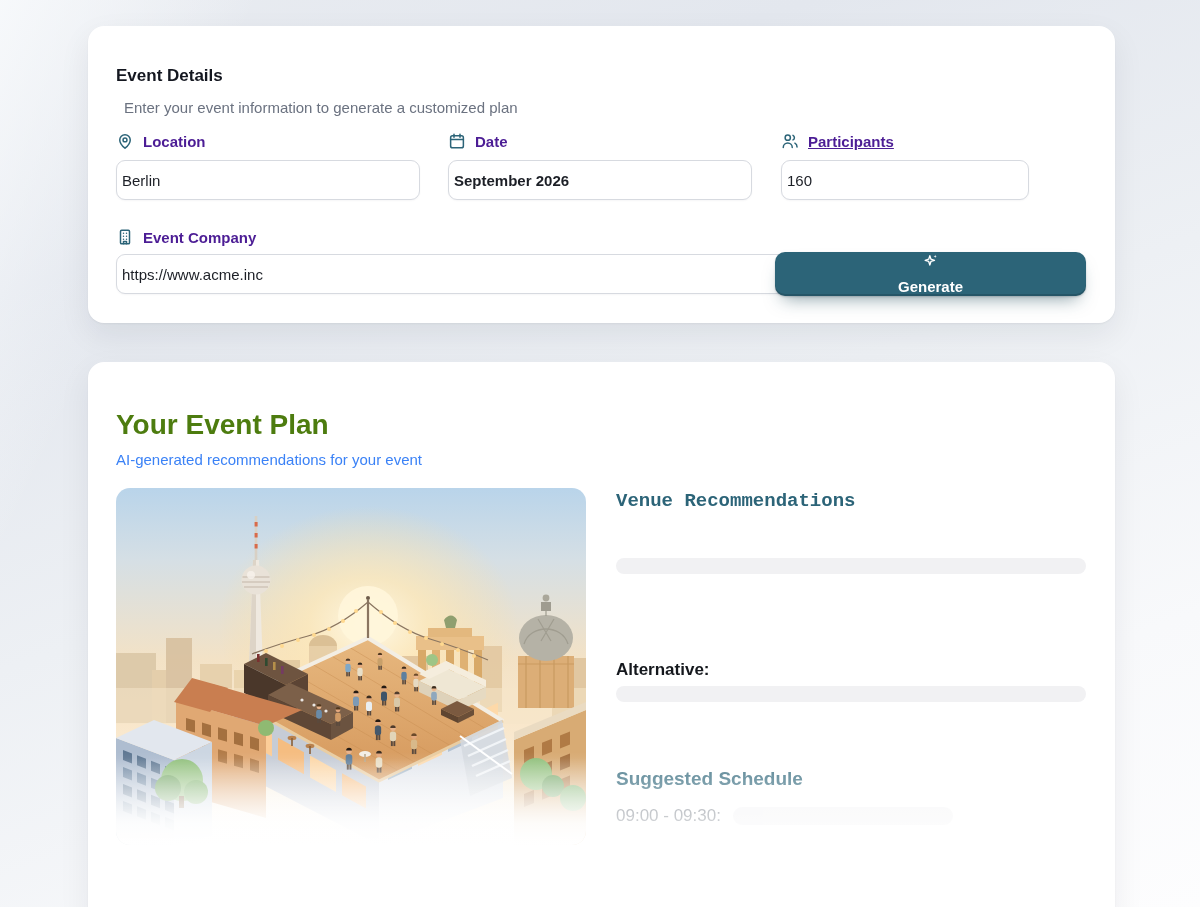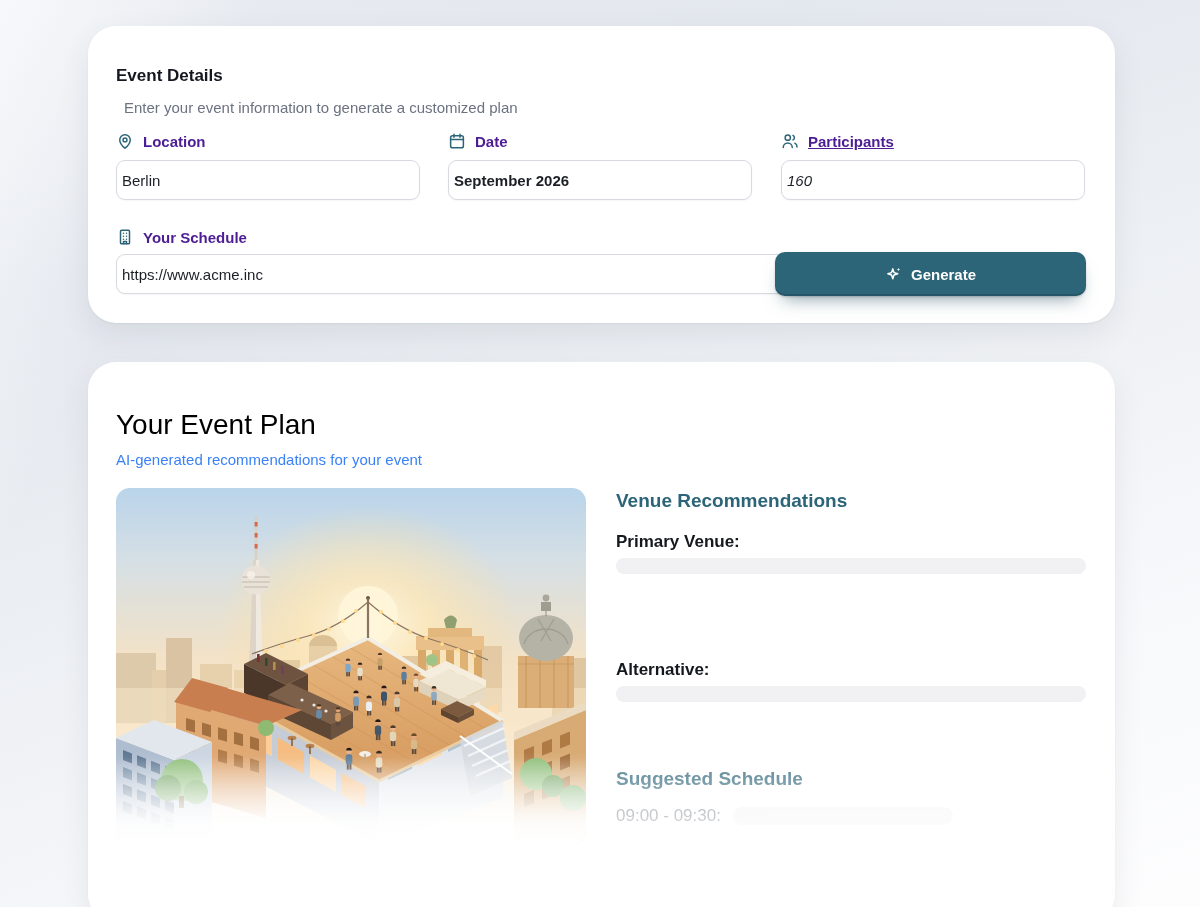--- a/index.html
+++ b/index.html
@@ -5,53 +5,54 @@
   html,body{margin:0;padding:0;}
   body{
     width:1200px;height:907px;position:relative;overflow:hidden;
     font-family:"Liberation Sans","DejaVu Sans",sans-serif;
     background:
       linear-gradient(115deg, rgba(248,250,252,.9) 0%, rgba(248,250,252,0) 16%),
       linear-gradient(160deg,#e9ecf1 0%,#e3e7ee 22%,#edf0f4 50%,#f8f9fb 78%,#fdfdfe 100%);
     color:#17191e;
   }
   .card{
-    position:absolute;background:#fff;border-radius:28px;
+    position:absolute;background:#fff;border-radius:16px;
     box-shadow:0 1px 2px rgba(16,24,40,.05), 0 12px 32px rgba(16,24,40,.07);
   }
   #card-details{left:88px;top:26px;width:1027px;height:297px;}
   #card-plan{left:88px;top:362px;width:1027px;height:560px;overflow:hidden;}
 
   .card-title{position:absolute;left:28px;top:26px;font-size:17px;font-weight:700;color:#141720;}
   .card-sub{position:absolute;left:36px;top:58px;font-size:15px;color:#6b7280;}
 
   .field-label{position:absolute;display:flex;align-items:center;gap:9px;
     font-size:15px;font-weight:600;color:#4c1d95;}
   .field-label svg{flex:0 0 auto;}
   .tinput{
     position:absolute;height:40px;box-sizing:border-box;border:1px solid #d7dae0;
     border-radius:9px;padding:0 5px;font-size:15px;color:#1c1f26;background:#fff;
     font-family:"Liberation Sans","DejaVu Sans",sans-serif;outline:none;
     box-shadow:0 1px 2px rgba(16,24,40,.04);
   }
   
   #lbl-location{left:28px;top:106px;}   #in-location{left:28px;top:134px;width:304px;}
   #lbl-date{left:360px;top:106px;}      #in-date{left:360px;top:134px;width:304px;font-weight:bold;}
-  #lbl-participants{left:693px;top:106px;text-decoration:underline;} #in-participants{left:693px;top:134px;width:304px;font-style:italic;}
+  #lbl-participants{left:693px;top:106px;text-decoration:underline;} #in-participants{left:693px;top:134px;width:248px;}
   
   #lbl-company{left:28px;top:202px;}    #in-company{left:28px;top:228px;width:733px;}
   #btn-generate{
     position:absolute;left:687px;top:226px;width:311px;height:44px;border:none;cursor:pointer;
     background:#2c6478;border-radius:10px;color:#fff;font-size:15px;font-weight:700;
     font-family:"Liberation Sans","DejaVu Sans",sans-serif;
     display:flex;align-items:center;justify-content:center;gap:9px;
     box-shadow:inset 0 -2px 0 rgba(0,0,0,.14), 0 10px 18px -8px rgba(32,74,90,.55), 0 1px 2px rgba(16,24,40,.2);
+    flex-direction:column;
   }
 
-  #plan-title{position:absolute;left:28px;top:28px;font-size:28px;font-weight:400;color:#000000;}
+  #plan-title{position:absolute;left:28px;top:28px;font-size:28px;font-weight:700;color:#4d7c0f;}
   #plan-sub{position:absolute;left:28px;top:74px;font-size:15px;color:#3b82f6;}
 
   #illustration{
     position:absolute;left:28px;top:126px;width:470px;height:357px;
     border-radius:14px;overflow:hidden;
   }
   #illustration svg{display:block;}
 
   .plan-right{position:absolute;left:528px;width:470px;}
   #venue-heading{top:128px;font-size:19px;font-weight:700;color:#2c6478;}
@@ -105,21 +106,21 @@
     <span>Participants</span>
   </div>
   <input class="tinput" id="in-participants" type="text" value="160" style="">
 
   <div class="field-label" id="lbl-company">
     <svg width="18" height="18" viewBox="0 0 24 24" fill="none" stroke="#2c6478" stroke-width="2" stroke-linecap="round" stroke-linejoin="round">
         <rect x="6" y="3" width="12" height="18" rx="1.5"></rect>
         <path d="M10 7h.01M14 7h.01M10 11h.01M14 11h.01M10 15h.01M14 15h.01"></path>
         <path d="M10 21v-3h4v3"></path>
       </svg>
-    <span>Your Schedule</span>
+    <span>Event Company</span>
   </div>
   <input class="tinput" id="in-company" type="text" value="https://www.acme.inc" style="">
 
   <button id="btn-generate">
     <svg width="17" height="17" viewBox="0 0 24 24" fill="none" stroke="#ffffff" stroke-width="2" stroke-linecap="round" stroke-linejoin="round">
         <path d="M11 4l1.7 5.3L18 11l-5.3 1.7L11 18l-1.7-5.3L4 11l5.3-1.7L11 4z"></path>
         <path d="M19 2.5l.6 1.9 1.9.6-1.9.6-.6 1.9-.6-1.9-1.9-.6 1.9-.6.6-1.9z" fill="#ffffff" stroke="none"></path>
       </svg>
     <span>Generate</span>
   </button>
@@ -493,22 +494,21 @@
         <circle cx="316" cy="172" r="6" fill="#9ec586"></circle>
         <circle cx="420" cy="286" r="16" fill="#8fbf7a"></circle>
           <circle cx="437" cy="298" r="11" fill="#6ea35f"></circle>
         <circle cx="457" cy="310" r="13" fill="#7bb069"></circle>
       </g>
 
       <rect x="0" y="270" width="470" height="87" fill="url(#fadeW)"></rect>
     </svg>
   </div>
 
-  <h3 class="plan-right" id="venue-heading" style="position:absolute;margin:0;">Venue Recommendations</h3>
-  <div class="plan-right" id="primary-label" style="position:absolute;">Primary Venue:</div>
+  <h3 class="plan-right" id="venue-heading" style="position:absolute;margin:0;font-family:Liberation Mono, monospace;">Venue Recommendations</h3>
   <div class="skeleton" id="skel-primary"></div>
   <div class="plan-right" id="alt-label" style="position:absolute;">Alternative:</div>
   <div class="skeleton" id="skel-alt"></div>
 
   <h3 class="plan-right" id="schedule-heading" style="position:absolute;margin:0;">Suggested Schedule</h3>
   <div id="schedule-row">
     <span id="schedule-time">09:00 - 09:30:</span>
     <span class="skeleton" id="skel-slot"></span>
   </div>
 

